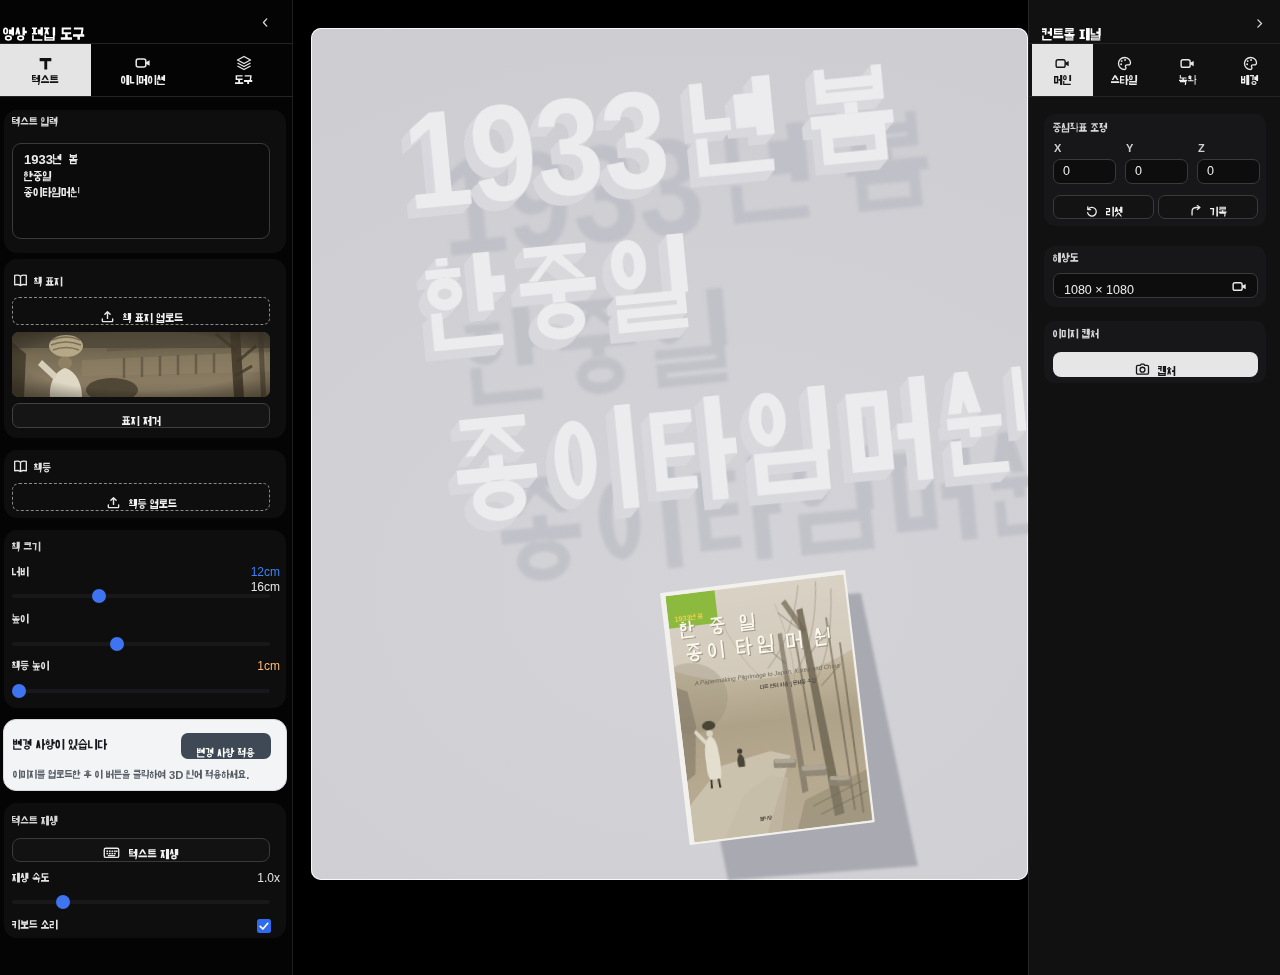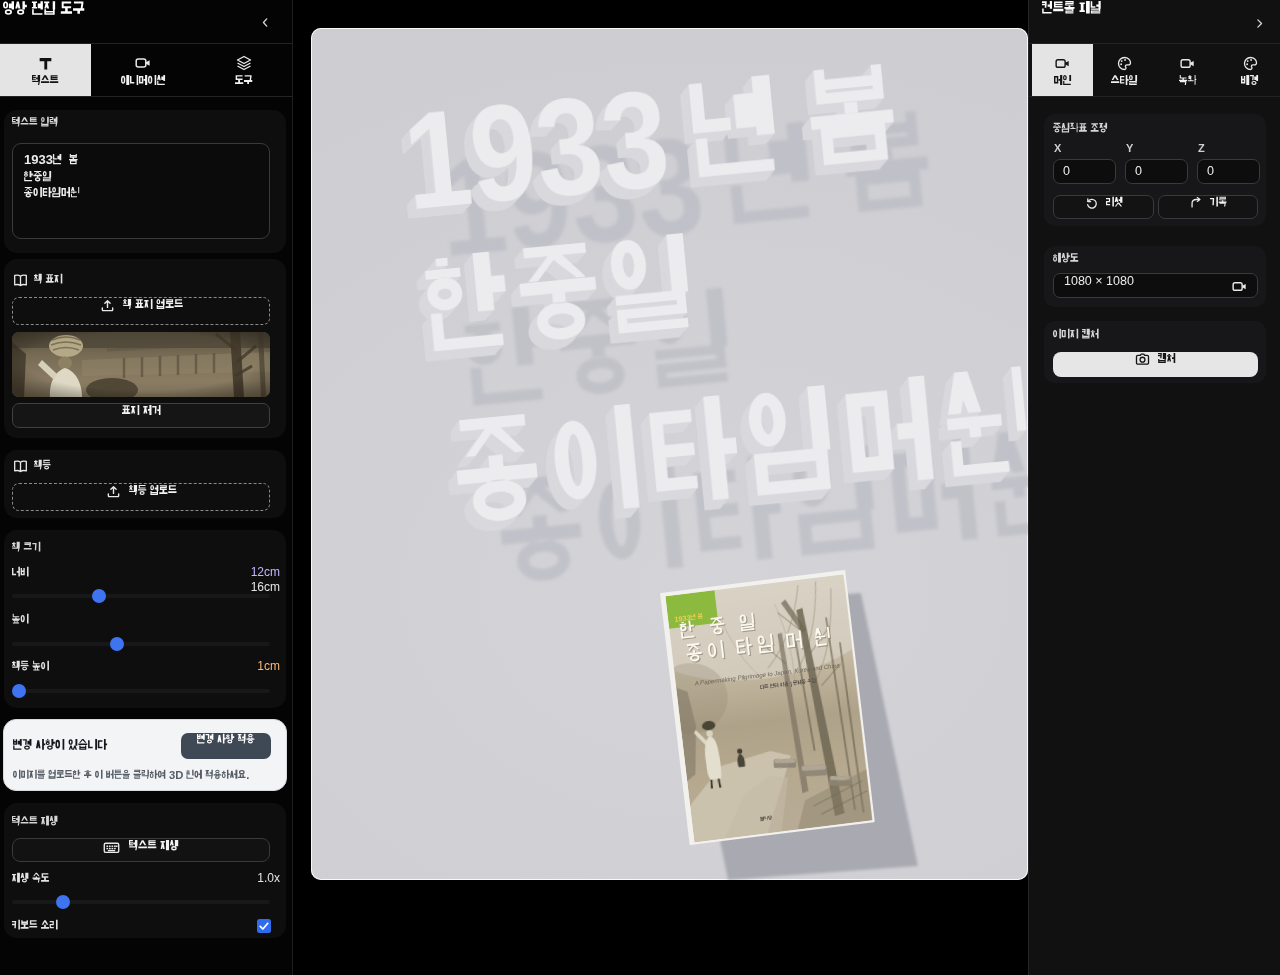--- a/index.html
+++ b/index.html
@@ -1,18 +1,18 @@
 <!DOCTYPE html>
 <html><head><meta charset="utf-8">
 <style>
 *{margin:0;padding:0;box-sizing:border-box}
 html,body{width:1280px;height:975px;background:#000;font-family:"Liberation Sans",sans-serif;overflow:hidden;position:relative}
 svg text{font-family:"Liberation Sans",sans-serif}
 .abs{position:absolute}
-.row{display:flex;align-items:flex-start}
+.row{display:flex;align-items:flex-end}
 </style></head><body>
 <div class="abs" style="left:0;top:0;width:293px;height:975px;background:#040405;border-right:1px solid #1e1e1f">
     <div class="abs row" style="left:0;top:0;width:293px;height:44px;border-bottom:1px solid #232324">
       <div style="margin-left:3px">
         <svg style="display:block;overflow:visible;" width="82" height="17">
           <path d="M0.00 5.00a2.58 3.54 0 1 0 5.16 0a2.58 3.54 0 1 0 -5.16 0ZM1.75 5.00a0.83 1.78 0 1 1 1.65 0a0.83 1.78 0 1 1 -1.65 0ZM8.57 1.19h2.42v8.43h-2.42ZM5.88 3.55h2.69v2.42h-2.69ZM5.88 5.83h2.69v2.42h-2.69ZM1.80 12.07a3.59 2.72 0 1 0 7.18 0a3.59 2.72 0 1 0 -7.18 0ZM3.43 12.07a1.96 1.09 0 1 1 3.92 0a1.96 1.09 0 1 1 -3.92 0ZM13.81 1.46 L15.83 1.46 L14.26 8.53 L12.24 8.53 ZM13.81 2.73 L15.83 1.46 L17.40 8.53 L15.38 8.53 ZM19.47 1.19h2.42v8.43h-2.42ZM21.89 4.73h1.94v2.42h-1.94ZM14.04 12.07a3.59 2.72 0 1 0 7.18 0a3.59 2.72 0 1 0 -7.18 0ZM15.67 12.07a1.96 1.09 0 1 1 3.92 0a1.96 1.09 0 1 1 -3.92 0ZM28.90 1.46h5.16v1.55h-5.16ZM28.90 6.99h5.16v1.55h-5.16ZM30.14 1.46h1.55v7.07h-1.55ZM31.27 1.46h1.55v7.07h-1.55ZM37.47 1.19h2.42v8.43h-2.42ZM34.78 3.55h2.69v2.42h-2.69ZM34.78 5.83h2.69v2.42h-2.69ZM29.12 9.35h1.63v5.44h-1.63ZM29.12 13.16h10.32v1.63h-10.32ZM41.14 1.46h5.16v1.75h-5.16ZM42.79 2.69 L44.65 2.69 L43.20 8.53 L41.35 8.53 ZM42.79 3.74 L44.65 2.69 L46.09 8.53 L44.24 8.53 ZM49.71 1.19h2.42v8.43h-2.42ZM41.36 9.35h1.63v5.44h-1.63ZM50.05 9.35h1.63v5.44h-1.63ZM41.36 10.98h10.32v1.63h-10.32ZM41.36 13.16h10.32v1.63h-10.32ZM58.70 1.60h9.42v1.96h-9.42ZM58.70 1.60h1.96v6.53h-1.96ZM58.70 6.17h9.42v1.96h-9.42ZM57.80 11.15h11.22v2.55h-11.22ZM62.14 8.26h2.55v2.89h-2.55ZM70.94 1.60h9.42v1.96h-9.42ZM78.40 3.56 L80.36 3.56 L79.61 8.13 L77.65 8.13 ZM70.04 8.26h11.22v2.55h-11.22ZM74.38 10.81h2.55v2.89h-2.55Z" fill="#fff"></path>
         </svg>
       </div>
       <div class="abs" style="right:21px;top:15px"><svg width="13" height="13" viewBox="0 0 16 16" fill="none">
           <path d="M9.5 3.5 L5.5 8 L9.5 12.5" stroke="#d8d8d8" stroke-width="1.6" stroke-linecap="round" stroke-linejoin="round"></path>
@@ -143,21 +143,21 @@
     <div class="abs" style="left:12px;top:541px">
       <svg style="display:block;overflow:visible;" width="29" height="12">
         <path d="M1.09 1.03h1.46v0.82h-1.46ZM0.00 2.12h3.64v1.04h-3.64ZM1.27 2.85 L2.37 2.85 L1.24 6.02 L0.15 6.02 ZM1.27 3.42 L2.37 2.85 L3.50 6.02 L2.40 6.02 ZM4.64 0.84h1.71v5.95h-1.71ZM6.05 0.84h1.71v5.95h-1.71ZM4.64 3.34h1.41v1.71h-1.41ZM0.16 6.60h7.29v1.15h-7.29ZM6.29 7.75 L7.44 7.75 L6.86 10.44 L5.71 10.44 ZM12.39 1.13h6.65v1.38h-6.65ZM17.66 2.51 L19.05 2.51 L18.51 5.74 L17.13 5.74 ZM12.39 2.74h5.65v1.38h-5.65ZM11.76 6.88h7.92v1.74h-7.92ZM20.40 1.90h4.12v1.40h-4.12ZM23.12 3.30 L24.52 3.30 L24.19 9.19 L22.79 9.19 ZM26.75 0.84h1.57v9.60h-1.57Z" fill="#d6d6d6"></path>
       </svg>
     </div>
     <div class="abs" style="left:12px;top:566px">
       <svg style="display:block;overflow:visible;" width="17" height="12">
         <path d="M0.00 1.90h1.40v7.30h-1.40ZM0.00 7.79h4.12v1.40h-4.12ZM6.35 0.84h1.57v9.60h-1.57ZM4.78 5.06h1.57v1.57h-1.57ZM8.64 1.90h1.40v7.30h-1.40ZM11.36 1.90h1.40v7.30h-1.40ZM8.64 4.48h4.12v1.40h-4.12ZM8.64 7.79h4.12v1.40h-4.12ZM14.99 0.84h1.57v9.60h-1.57Z" fill="#e4e4e4"></path>
       </svg>
     </div>
-    <div class="abs" style="right:12px;top:566px;color:#c4b5fd;font-size:12px;line-height:12px">12cm</div>
+    <div class="abs" style="right:12px;top:566px;color:#3b82f6;font-size:12px;line-height:12px">12cm</div>
     <div class="abs" style="left:12px;top:594px;width:258px;height:4px;background:#18181a;border-radius:2px"></div>
     <div class="abs" style="left:92px;top:589px;width:14px;height:14px;border-radius:50%;background:#3e74f0"></div>
     <div class="abs" style="left:12px;top:613px">
       <svg style="display:block;overflow:visible;" width="17" height="12">
         <path d="M0.71 0.84h1.04v3.46h-1.04ZM0.71 3.26h6.49v1.04h-6.49ZM0.00 5.47h7.92v1.32h-7.92ZM3.30 4.39h1.32v1.08h-1.32ZM0.87 6.70h6.18v0.94h-6.18ZM0.87 9.50h6.18v0.94h-6.18ZM2.35 6.70h0.94v3.74h-0.94ZM4.63 6.70h0.94v3.74h-0.94ZM8.64 5.54a2.06 3.65 0 1 0 4.12 0a2.06 3.65 0 1 0 -4.12 0ZM10.04 5.54a0.66 2.25 0 1 1 1.32 0a0.66 2.25 0 1 1 -1.32 0ZM14.99 0.84h1.57v9.60h-1.57Z" fill="#e4e4e4"></path>
       </svg>
     </div>
     <div class="abs" style="right:12px;top:581px;color:#e4e4e4;font-size:12px;line-height:12px">16cm</div>
     <div class="abs" style="left:12px;top:642px;width:258px;height:4px;background:#18181a;border-radius:2px"></div>
     <div class="abs" style="left:110px;top:637px;width:14px;height:14px;border-radius:50%;background:#3e74f0"></div>

